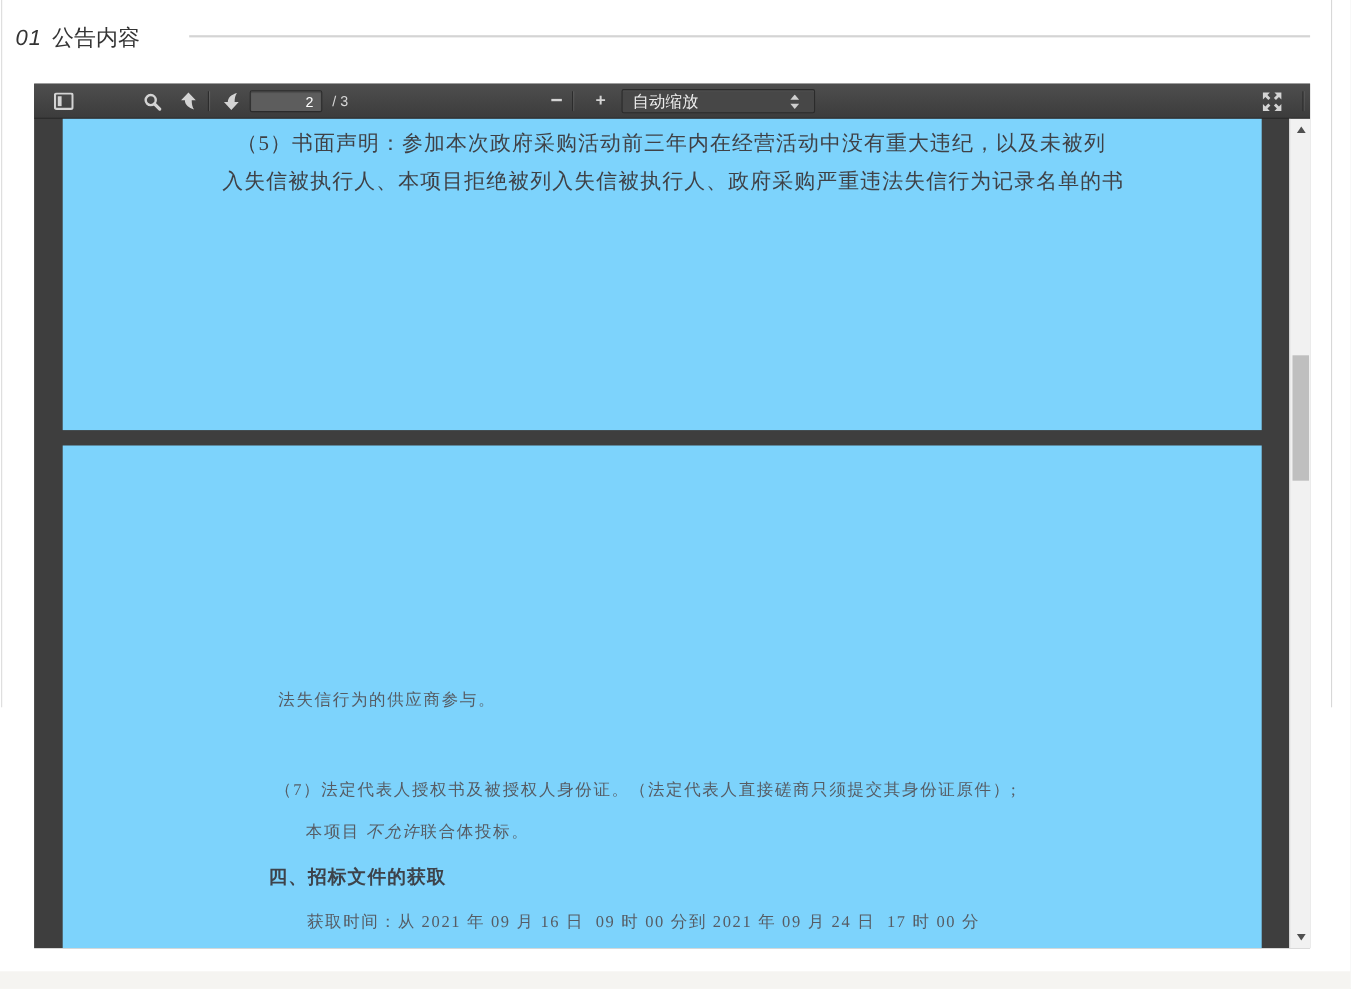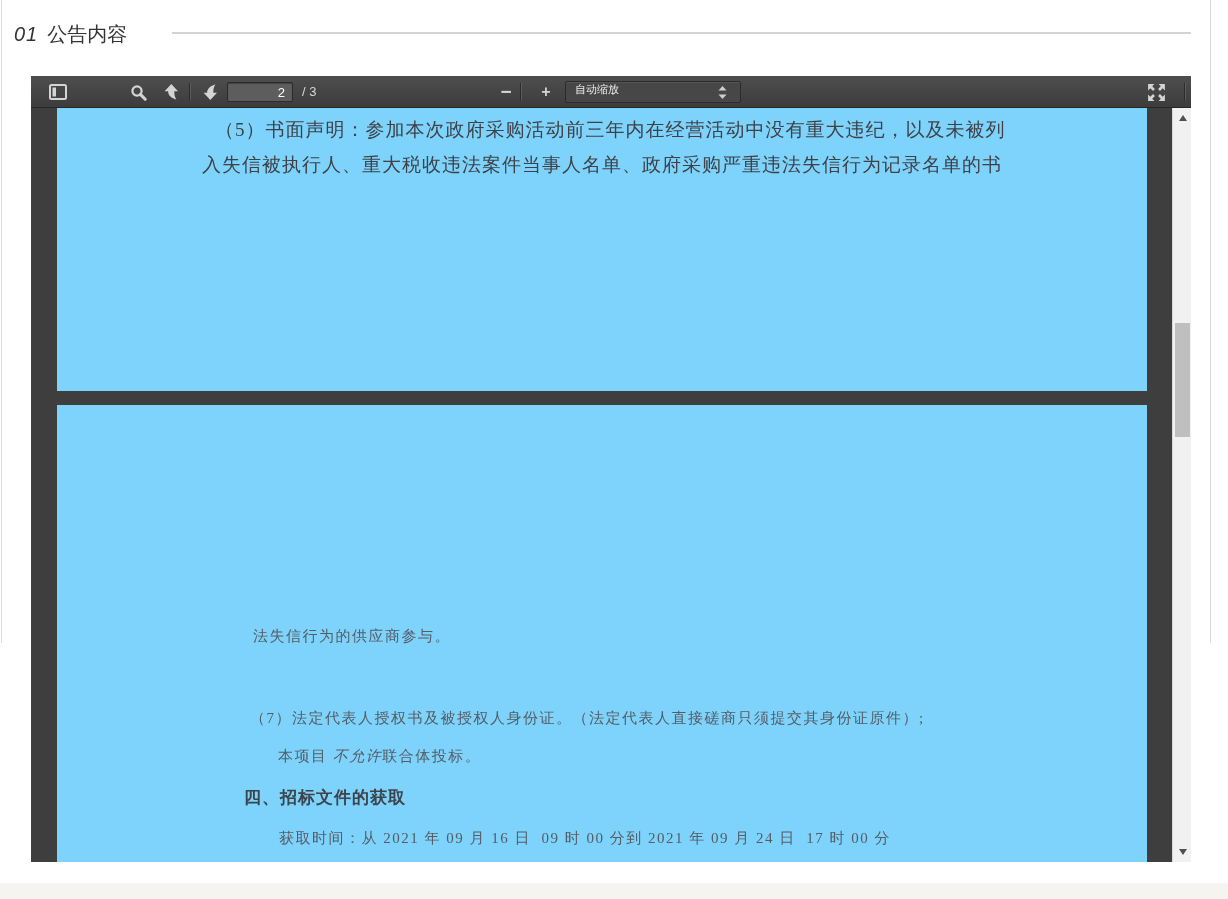--- a/index.html
+++ b/index.html
@@ -23,22 +23,22 @@
 
   .page-input { position:absolute; left:196px; top:6px; width:66px; height:20px; background:#5d5d5d;
                 border:1px solid #2b2b2b; border-radius:2px; color:#fff; font-size:13px; text-align:right;
                 padding-right:7px; box-shadow:inset 0 1px 1px rgba(0,0,0,0.3); font-family:"Liberation Sans",sans-serif; }
   .page-count { position:absolute; left:271px; top:0; height:32px; line-height:32px; color:#d6d6d6; font-size:13px; }
 
   .zoom-out-btn { left:462px; font-size:19px; font-weight:bold; }
   .zoom-in-btn  { left:502px; font-size:16px; font-weight:bold; }
 
   .zoom-select { position:absolute; left:534px; top:5px; width:176px; height:22px; background:#474747;
-                 border:1px solid #2b2b2b; border-radius:2px; color:#ededed; font-size:11px;
-                 display:flex; align-items:flex-start; padding-left:9px; cursor:pointer;
+                 border:1px solid #2b2b2b; border-radius:2px; color:#ededed; font-size:15px;
+                 display:flex; align-items:flex-end; padding-left:9px; cursor:pointer;
                  box-shadow:inset 0 1px 0 rgba(255,255,255,0.08); }
   .zoom-select .arrows { position:absolute; right:13px; top:4px; }
 
   .presentation-btn { left:1112px; }
   .sep-right { left:1153px; }
 
   
   .pdf-page { position:absolute; left:26px; width:1090px; background:#7dd3fc; }
   .page-1 { top:32px; height:283px; }
   .page-2 { top:329px; height:457px; }
@@ -135,21 +135,21 @@
             <path d="M2 8V2h6L5.9 4.1l2.6 2.6-1.8 1.8-2.6-2.6L2 8z" transform="translate(0,20) scale(1,-1)"></path>
             <path d="M2 8V2h6L5.9 4.1l2.6 2.6-1.8 1.8-2.6-2.6L2 8z" transform="translate(20,20) scale(-1,-1)"></path>
           </g>
         </svg>
       </button>
       <div class="tsep sep-right"></div>
     </div>
 
     <div class="pdf-page page-1">
       <div class="p1-line" style="left:158px; top:9px;">（5）书面声明：参加本次政府采购活动前三年内在经营活动中没有重大违纪，以及未被列</div>
-      <div class="p1-line" style="left:145px; top:44px;">入失信被执行人、重大税收违法案件当事人名单、政府采购严重违法失信行为记录名单的书</div>
+      <div class="p1-line" style="left:145px; top:44px;">入失信被执行人、本项目拒绝被列入失信被执行人、政府采购严重违法失信行为记录名单的书</div>
     </div>
 
     <div class="pdf-page page-2">
       <div class="p2-line" style="left:196px; top:222px;">法失信行为的供应商参与。</div>
       <div class="p2-line" style="left:193px; top:304px;">（7）法定代表人授权书及被授权人身份证。（法定代表人直接磋商只须提交其身份证原件）;</div>
       <div class="p2-line" style="left:221px; top:342px;"><span>本项目 </span><span class="italic-seg">不允许</span><span>联合体投标。</span></div>
       <div class="p2-heading" style="left:187px; top:381px;font-family:Liberation Mono, monospace;">四、招标文件的获取</div>
       <div class="p2-line" style="left:222px; top:424px;">获取时间：从 2021 年 09 月 16 日  09 时 00 分到 2021 年 09 月 24 日  17 时 00 分</div>
     </div>
 

